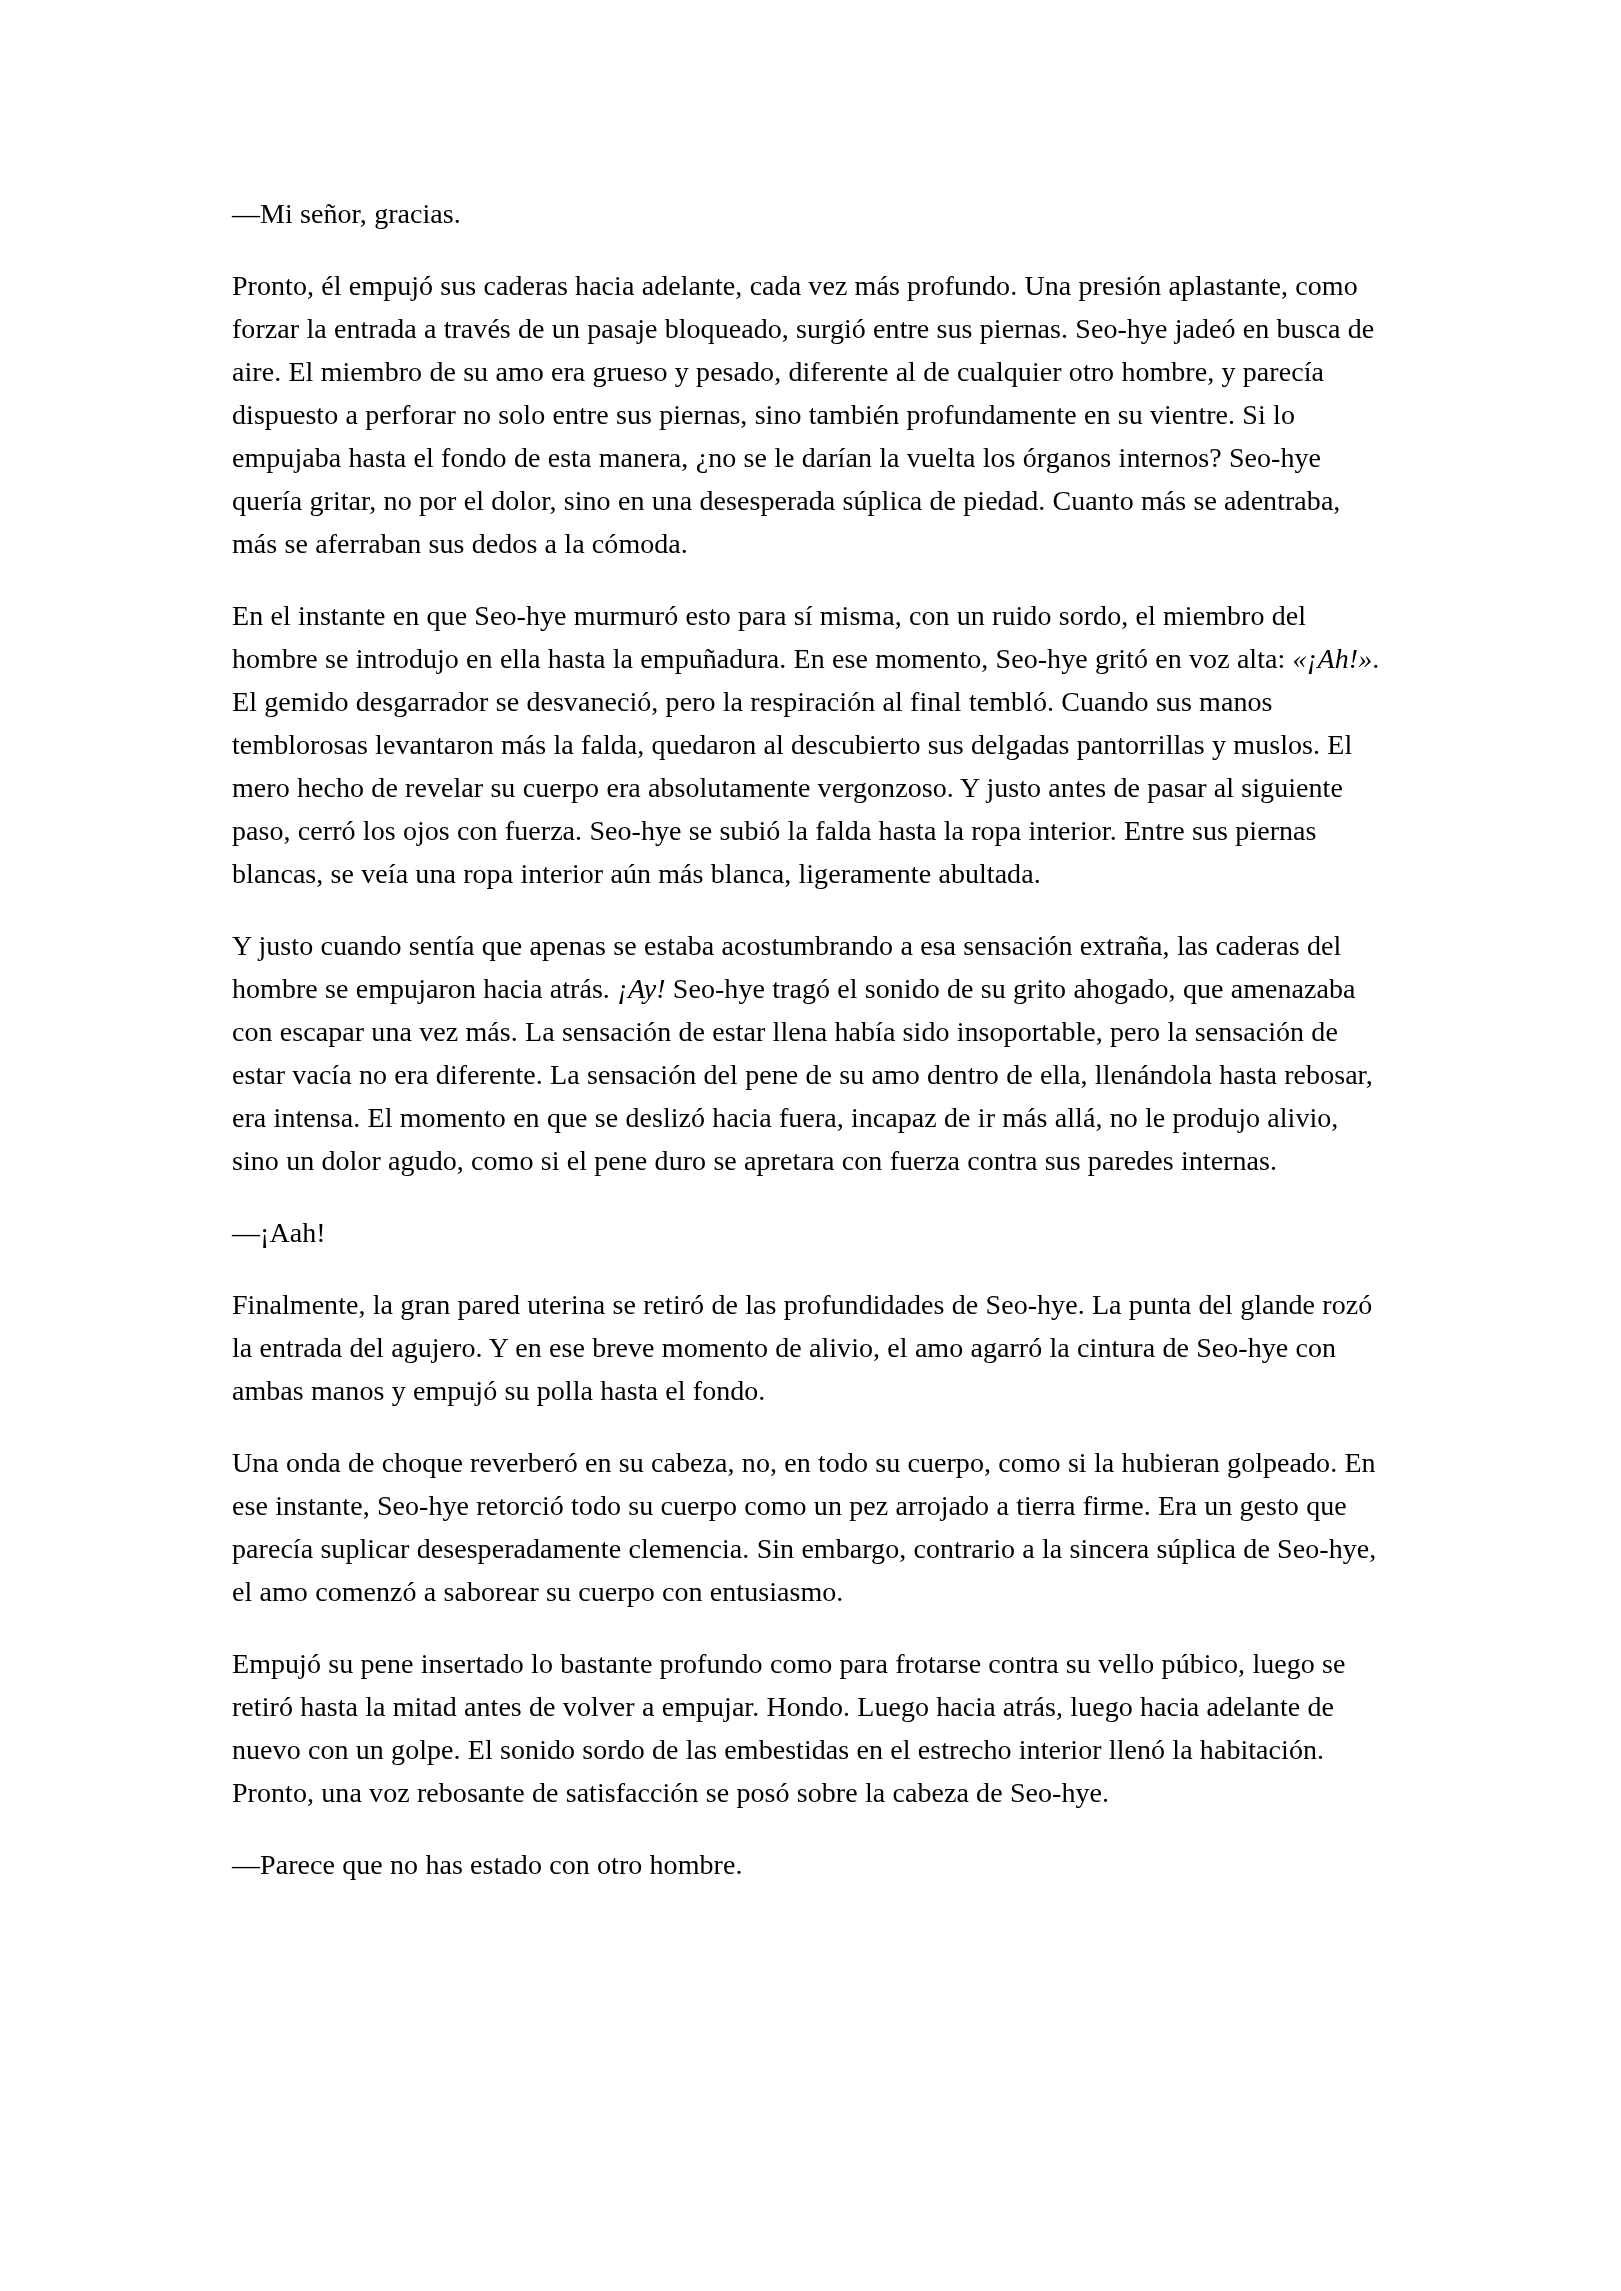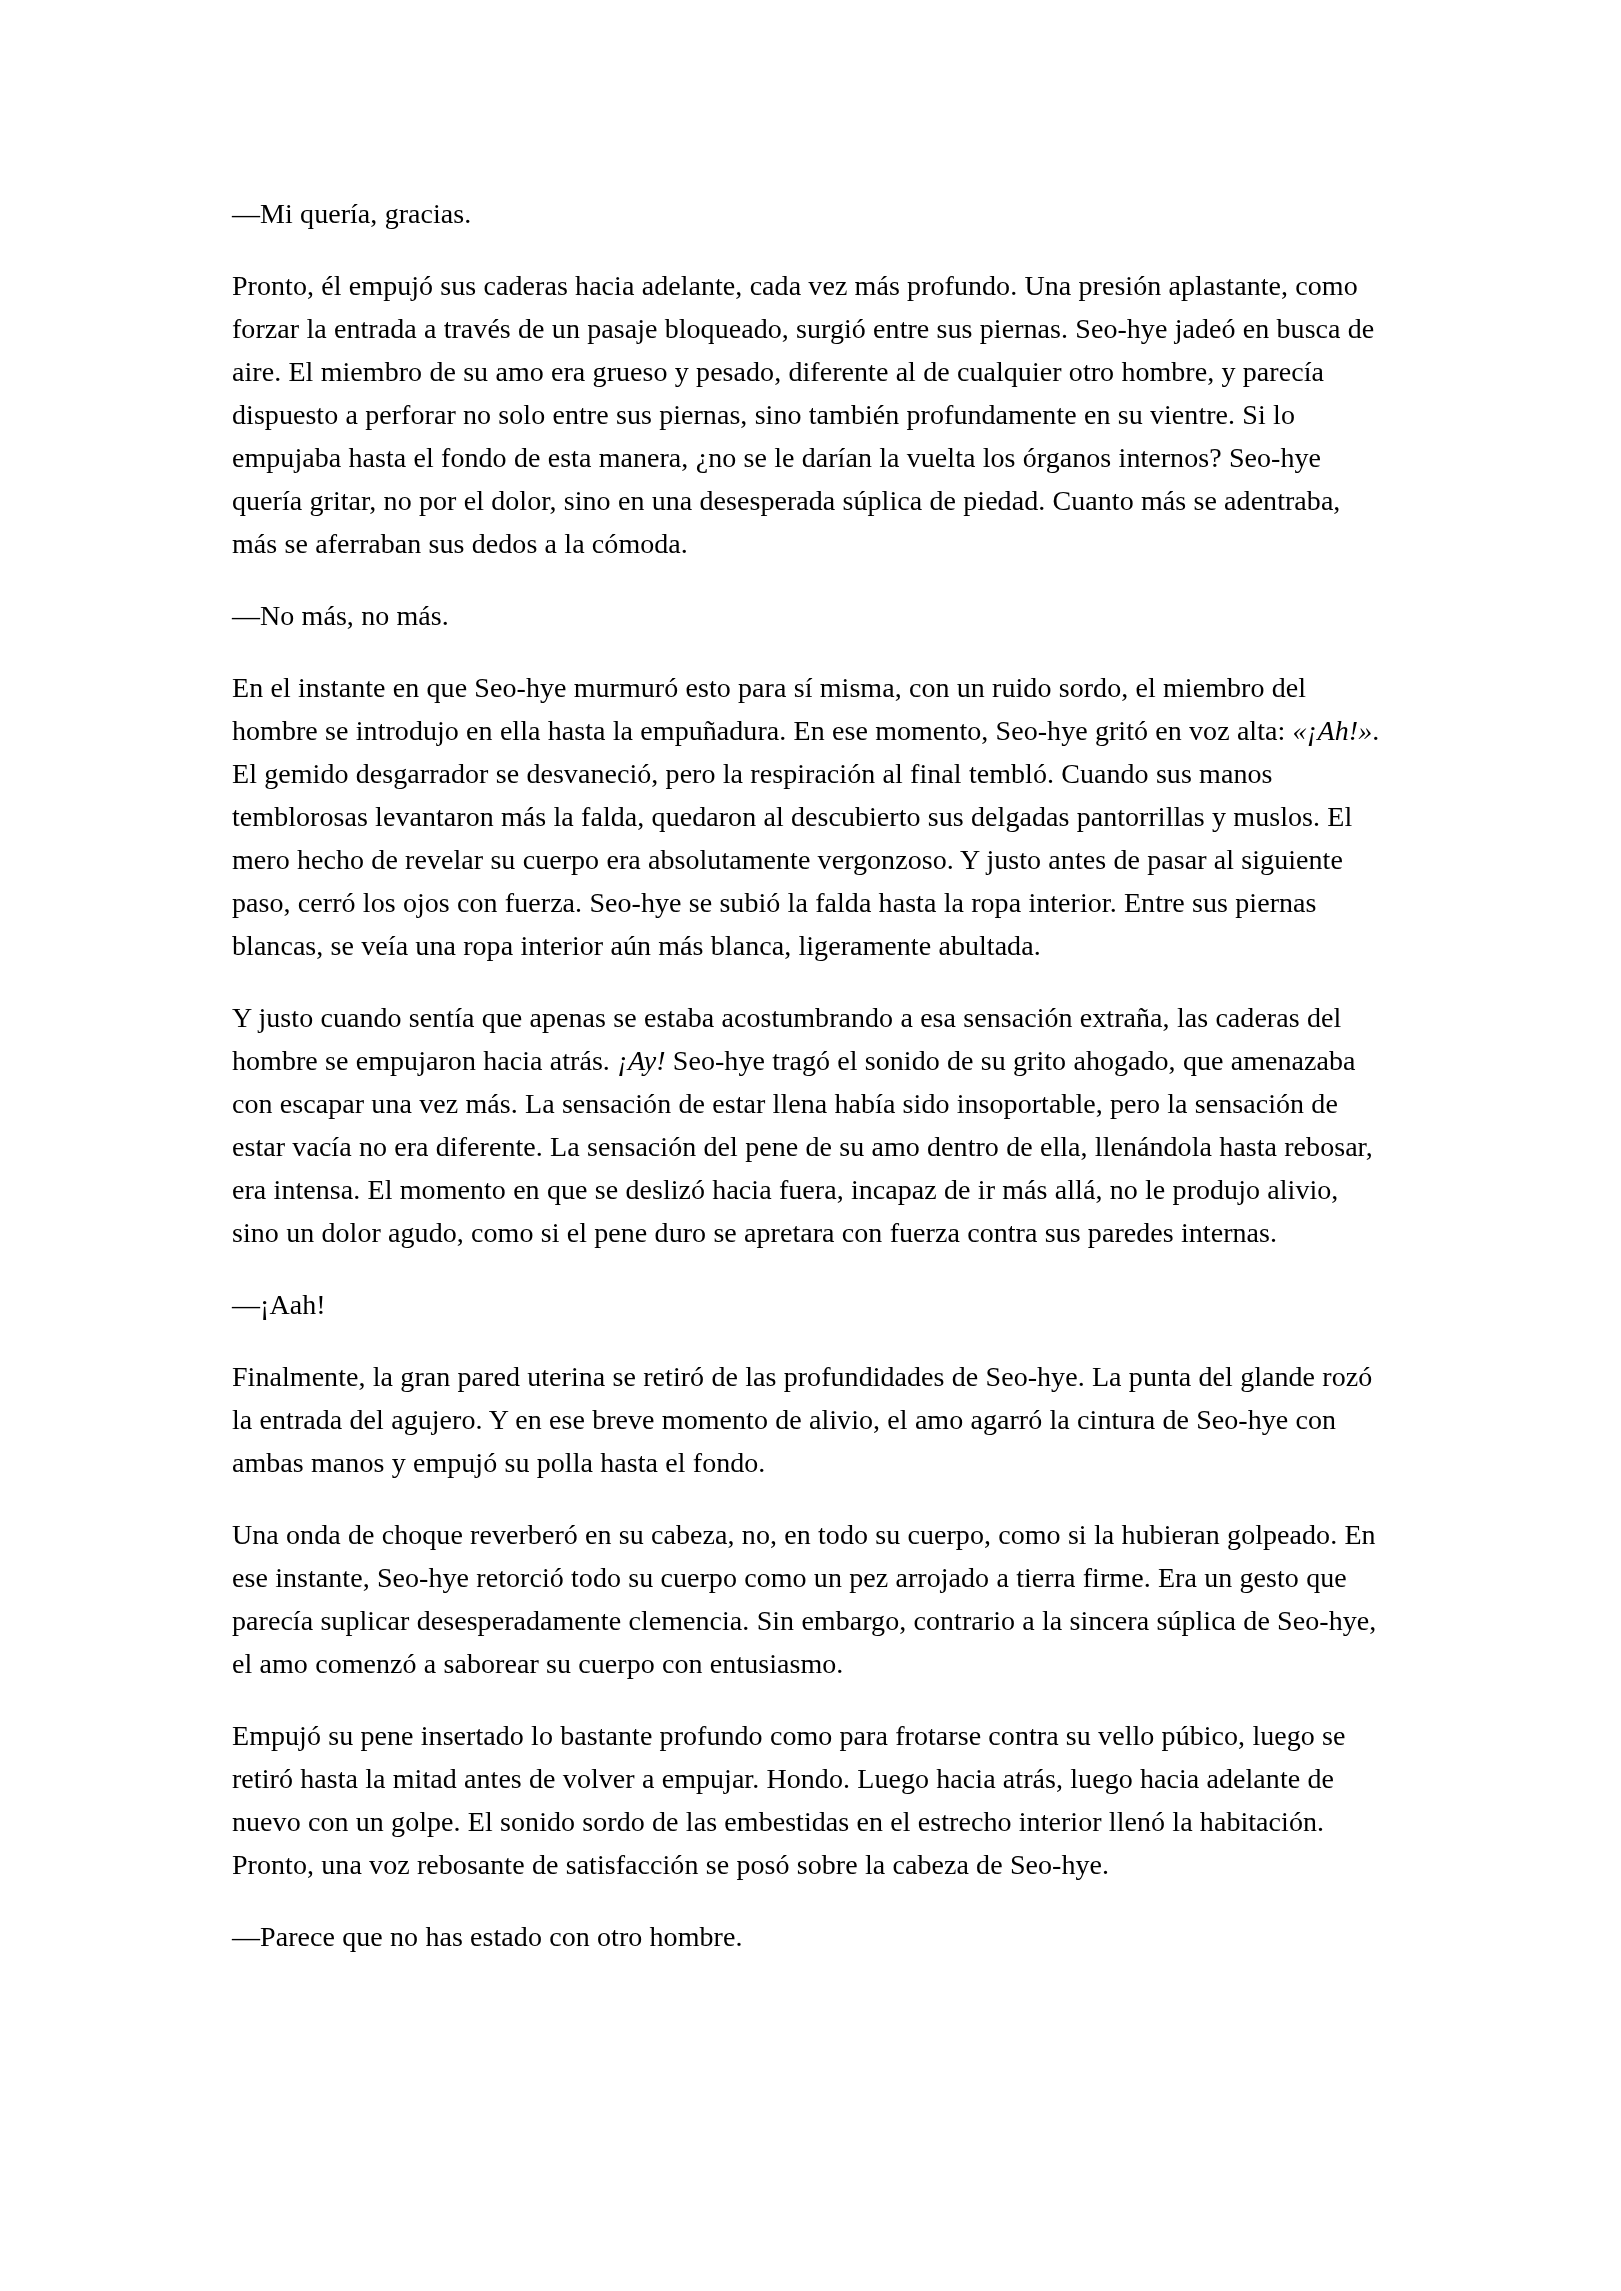--- a/index.html
+++ b/index.html
@@ -43,23 +43,22 @@
     white-space: nowrap;
   }
   em.emph {
   }
 </style>
 </head>
 <body>
 
 <div class="page">
   <div class="doc-body" id="doc-body">
-      <p class="para dialogue"><span>—Mi quería, gracias.</span></p>
+      <p class="para dialogue"><span>—Mi señor, gracias.</span></p>
       <p class="para"><span>Pronto, él empujó sus caderas hacia adelante, cada vez más profundo. Una presión aplastante, como forzar la entrada a través de un pasaje bloqueado, surgió entre sus piernas. Seo-hye jadeó en busca de aire. El miembro de su amo era grueso y pesado, diferente al de cualquier otro hombre, y parecía dispuesto a perforar no solo entre sus piernas, sino también profundamente en su vientre. Si lo empujaba hasta el fondo de esta manera, ¿no se le darían la vuelta los órganos internos? Seo-hye quería gritar, no por el dolor, sino en una desesperada súplica de piedad. Cuanto más se adentraba, más se aferraban sus dedos a la cómoda.</span></p>
-      <p class="para dialogue"><span>—No más, no más.</span></p>
       <p class="para"><span>En el instante en que Seo-hye murmuró esto para sí misma, con un ruido sordo, el miembro del hombre se introdujo en ella hasta la empuñadura. En ese momento, Seo-hye gritó en voz alta: </span><em class="emph">«¡Ah!»</em><span>. El gemido desgarrador se desvaneció, pero la respiración al final tembló. Cuando sus manos temblorosas levantaron más la falda, quedaron al descubierto sus delgadas pantorrillas y muslos. El mero hecho de revelar su cuerpo era absolutamente vergonzoso. Y justo antes de pasar al siguiente paso, cerró los ojos con fuerza. Seo-hye se subió la falda hasta la ropa interior. Entre sus piernas blancas, se veía una ropa interior aún más blanca, ligeramente abultada.</span></p>
       <p class="para"><span>Y justo cuando sentía que apenas se estaba acostumbrando a esa sensación extraña, las caderas del hombre se empujaron hacia atrás. </span><em class="emph">¡Ay!</em><span> Seo-hye tragó el sonido de su grito ahogado, que amenazaba con escapar una vez más. La sensación de estar llena había sido insoportable, pero la sensación de estar vacía no era diferente. La sensación del pene de su amo dentro de ella, llenándola hasta rebosar, era intensa. El momento en que se deslizó hacia fuera, incapaz de ir más allá, no le produjo alivio, sino un dolor agudo, como si el pene duro se apretara con fuerza contra sus paredes internas.</span></p>
       <p class="para dialogue"><span>—¡Aah!</span></p>
       <p class="para"><span>Finalmente, la gran pared uterina se retiró de las profundidades de Seo-hye. La punta del glande rozó la entrada del agujero. Y en ese breve momento de alivio, el amo agarró la cintura de Seo-hye con ambas manos y empujó su polla hasta el fondo.</span></p>
       <p class="para"><span>Una onda de choque reverberó en su cabeza, no, en todo su cuerpo, como si la hubieran golpeado. En ese instante, Seo-hye retorció todo su cuerpo como un pez arrojado a tierra firme. Era un gesto que parecía suplicar desesperadamente clemencia. Sin embargo, contrario a la sincera súplica de Seo-hye, el amo comenzó a saborear su cuerpo con entusiasmo.</span></p>
       <p class="para"><span>Empujó su pene insertado lo bastante profundo como para frotarse contra su vello púbico, luego se retiró hasta la mitad antes de volver a empujar. Hondo. Luego hacia atrás, luego hacia adelante de nuevo con un golpe. El sonido sordo de las embestidas en el estrecho interior llenó la habitación. Pronto, una voz rebosante de satisfacción se posó sobre la cabeza de Seo-hye.</span></p>
       <p class="para dialogue"><span>—Parece que no has estado con otro hombre.</span></p>
     </div>
 </div>
 

